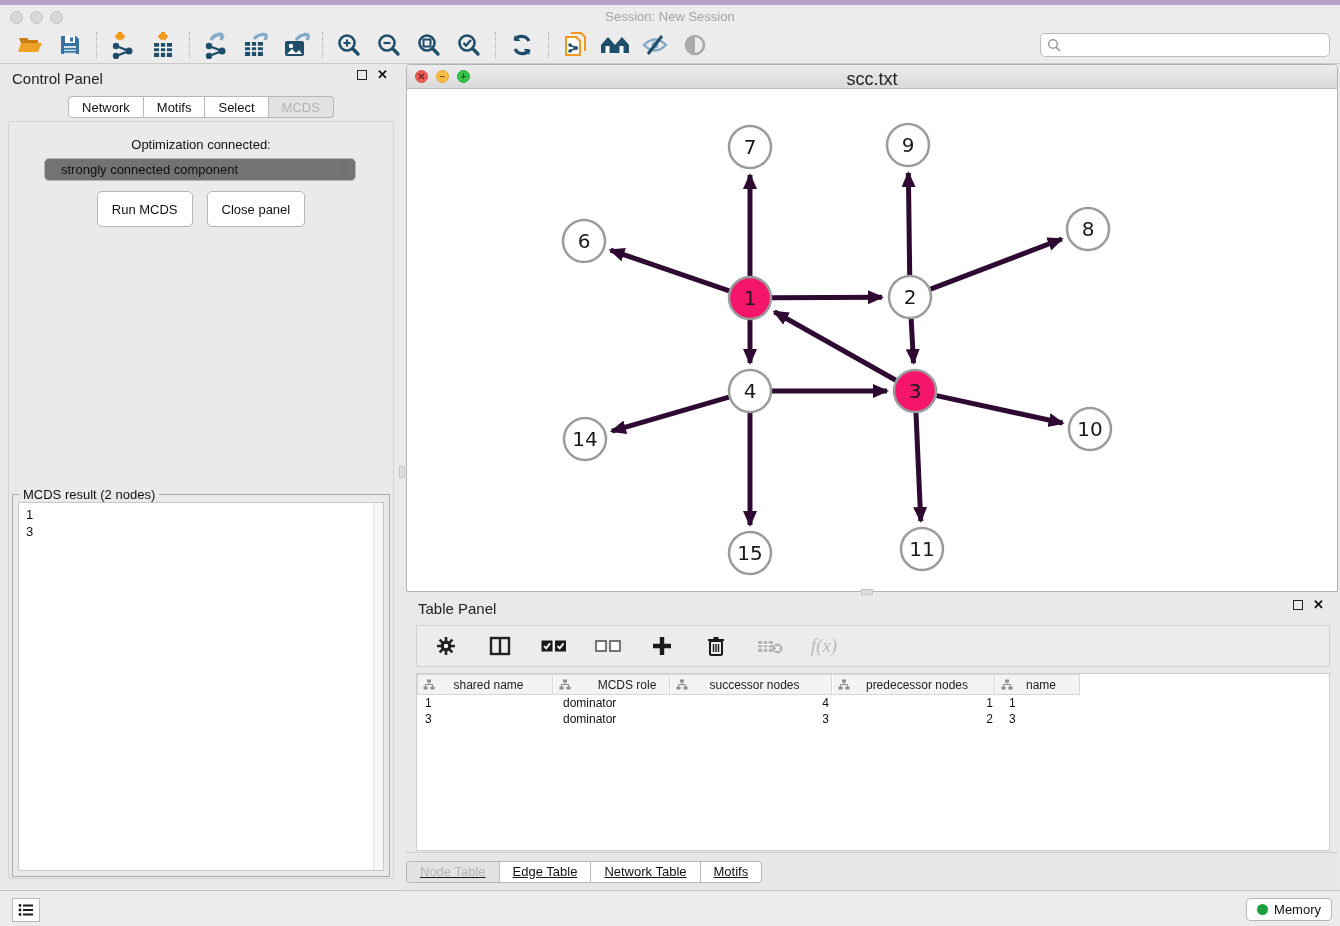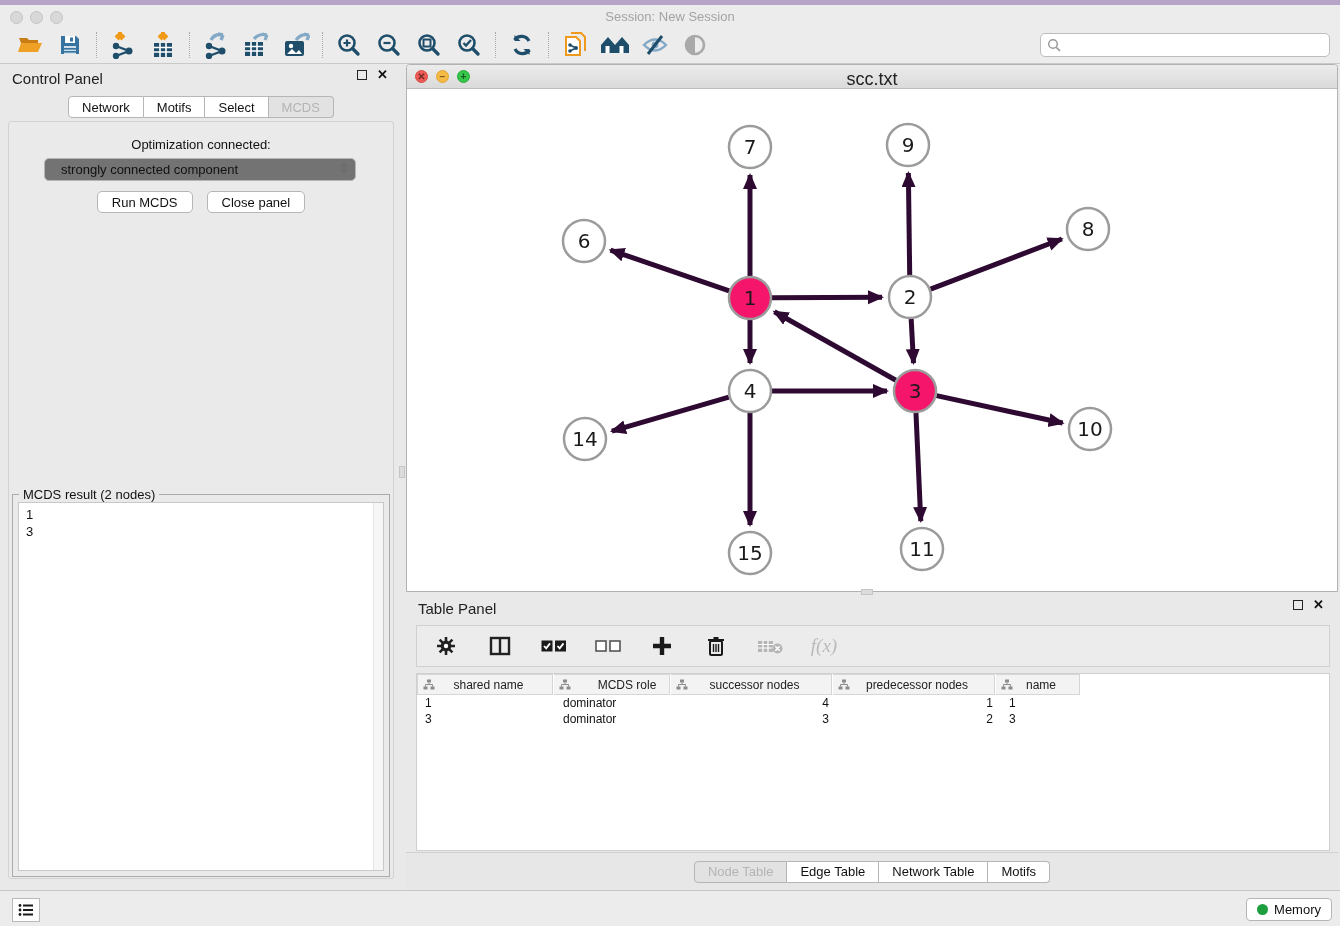--- a/index.html
+++ b/index.html
@@ -52,21 +52,21 @@
     position:absolute; top:94px; left:44px; width:312px; height:23px; background:#737373;
     border:1px solid #b5b5b5; border-radius:5px; display:flex; align-items:center; padding:0 26px 0 16px;
     font-size:13px; color:#111;
   }
   .sel-arrows { position:absolute; right:7px; top:3px; display:flex; flex-direction:column; gap:2px; }
   .sel-arrows i { width:0; height:0; border-left:4px solid transparent; border-right:4px solid transparent; }
   .arr-up { border-bottom:5px solid #6e6e6e; }
   .arr-dn { border-top:5px solid #6e6e6e; }
   .cp-buttons { position:absolute; top:127px; width:100%; display:flex; justify-content:center; gap:14px; }
   .mac-btn {
-    height:22px; padding:0 14px; background:#fff; border:1px solid #b6b6b6; border-radius:5px;
+    height:36px; padding:0 14px; background:#fff; border:1px solid #b6b6b6; border-radius:5px;
     font-size:13px; color:#111; font-family:"Liberation Sans",sans-serif; cursor:default;
   }
   .result-box {
     position:absolute; left:12px; top:430px; width:378px; height:383px;
     border:1px solid #ababab; background:#eaeaea; padding:0;
   }
   .result-legend {
     position:absolute; top:-8px; left:6px; background:#eaeaea; padding:0 4px; font-size:13px; color:#111;
   }
   .result-area {
@@ -107,21 +107,21 @@
     background:#f3f3f3; border:1px solid #d6d6d6; border-left:none; margin-right:1px;
     display:flex; align-items:center; font-size:12px; color:#222; position:relative;
   }
   .tbl-hcell:first-child { border-left:1px solid #d6d6d6; }
   .tbl-hcell .hicon { margin-left:5px; }
   .tbl-hcell .hlabel { flex:1; text-align:center; padding-right:10px; }
   .tbl-row { display:flex; height:16px; font-size:12px; color:#111; }
   .tbl-cell { padding:0 8px; line-height:16px; white-space:nowrap; overflow:hidden; }
   .tp-footer {
     position:absolute; left:0px; bottom:0px; width:932px; height:38px; background:#e7e7e7;
-    border-top:1px solid #d0d0d0; display:flex; align-items:center; justify-content:center;
+    border-top:1px solid #d0d0d0; display:flex; align-items:center; justify-content:flex-start;text-decoration:underline;
   }
   
   .statusbar {
     position:absolute; left:0; top:890px; width:1340px; height:36px; background:#ececec; border-top:1px solid #c6c6c6;
   }
   .list-btn {
     position:absolute; left:12px; top:7px; width:28px; height:24px; background:#fdfdfd; border:1px solid #b9b9b9;
     display:flex; align-items:center; justify-content:center;
   }
   .memory-btn {

